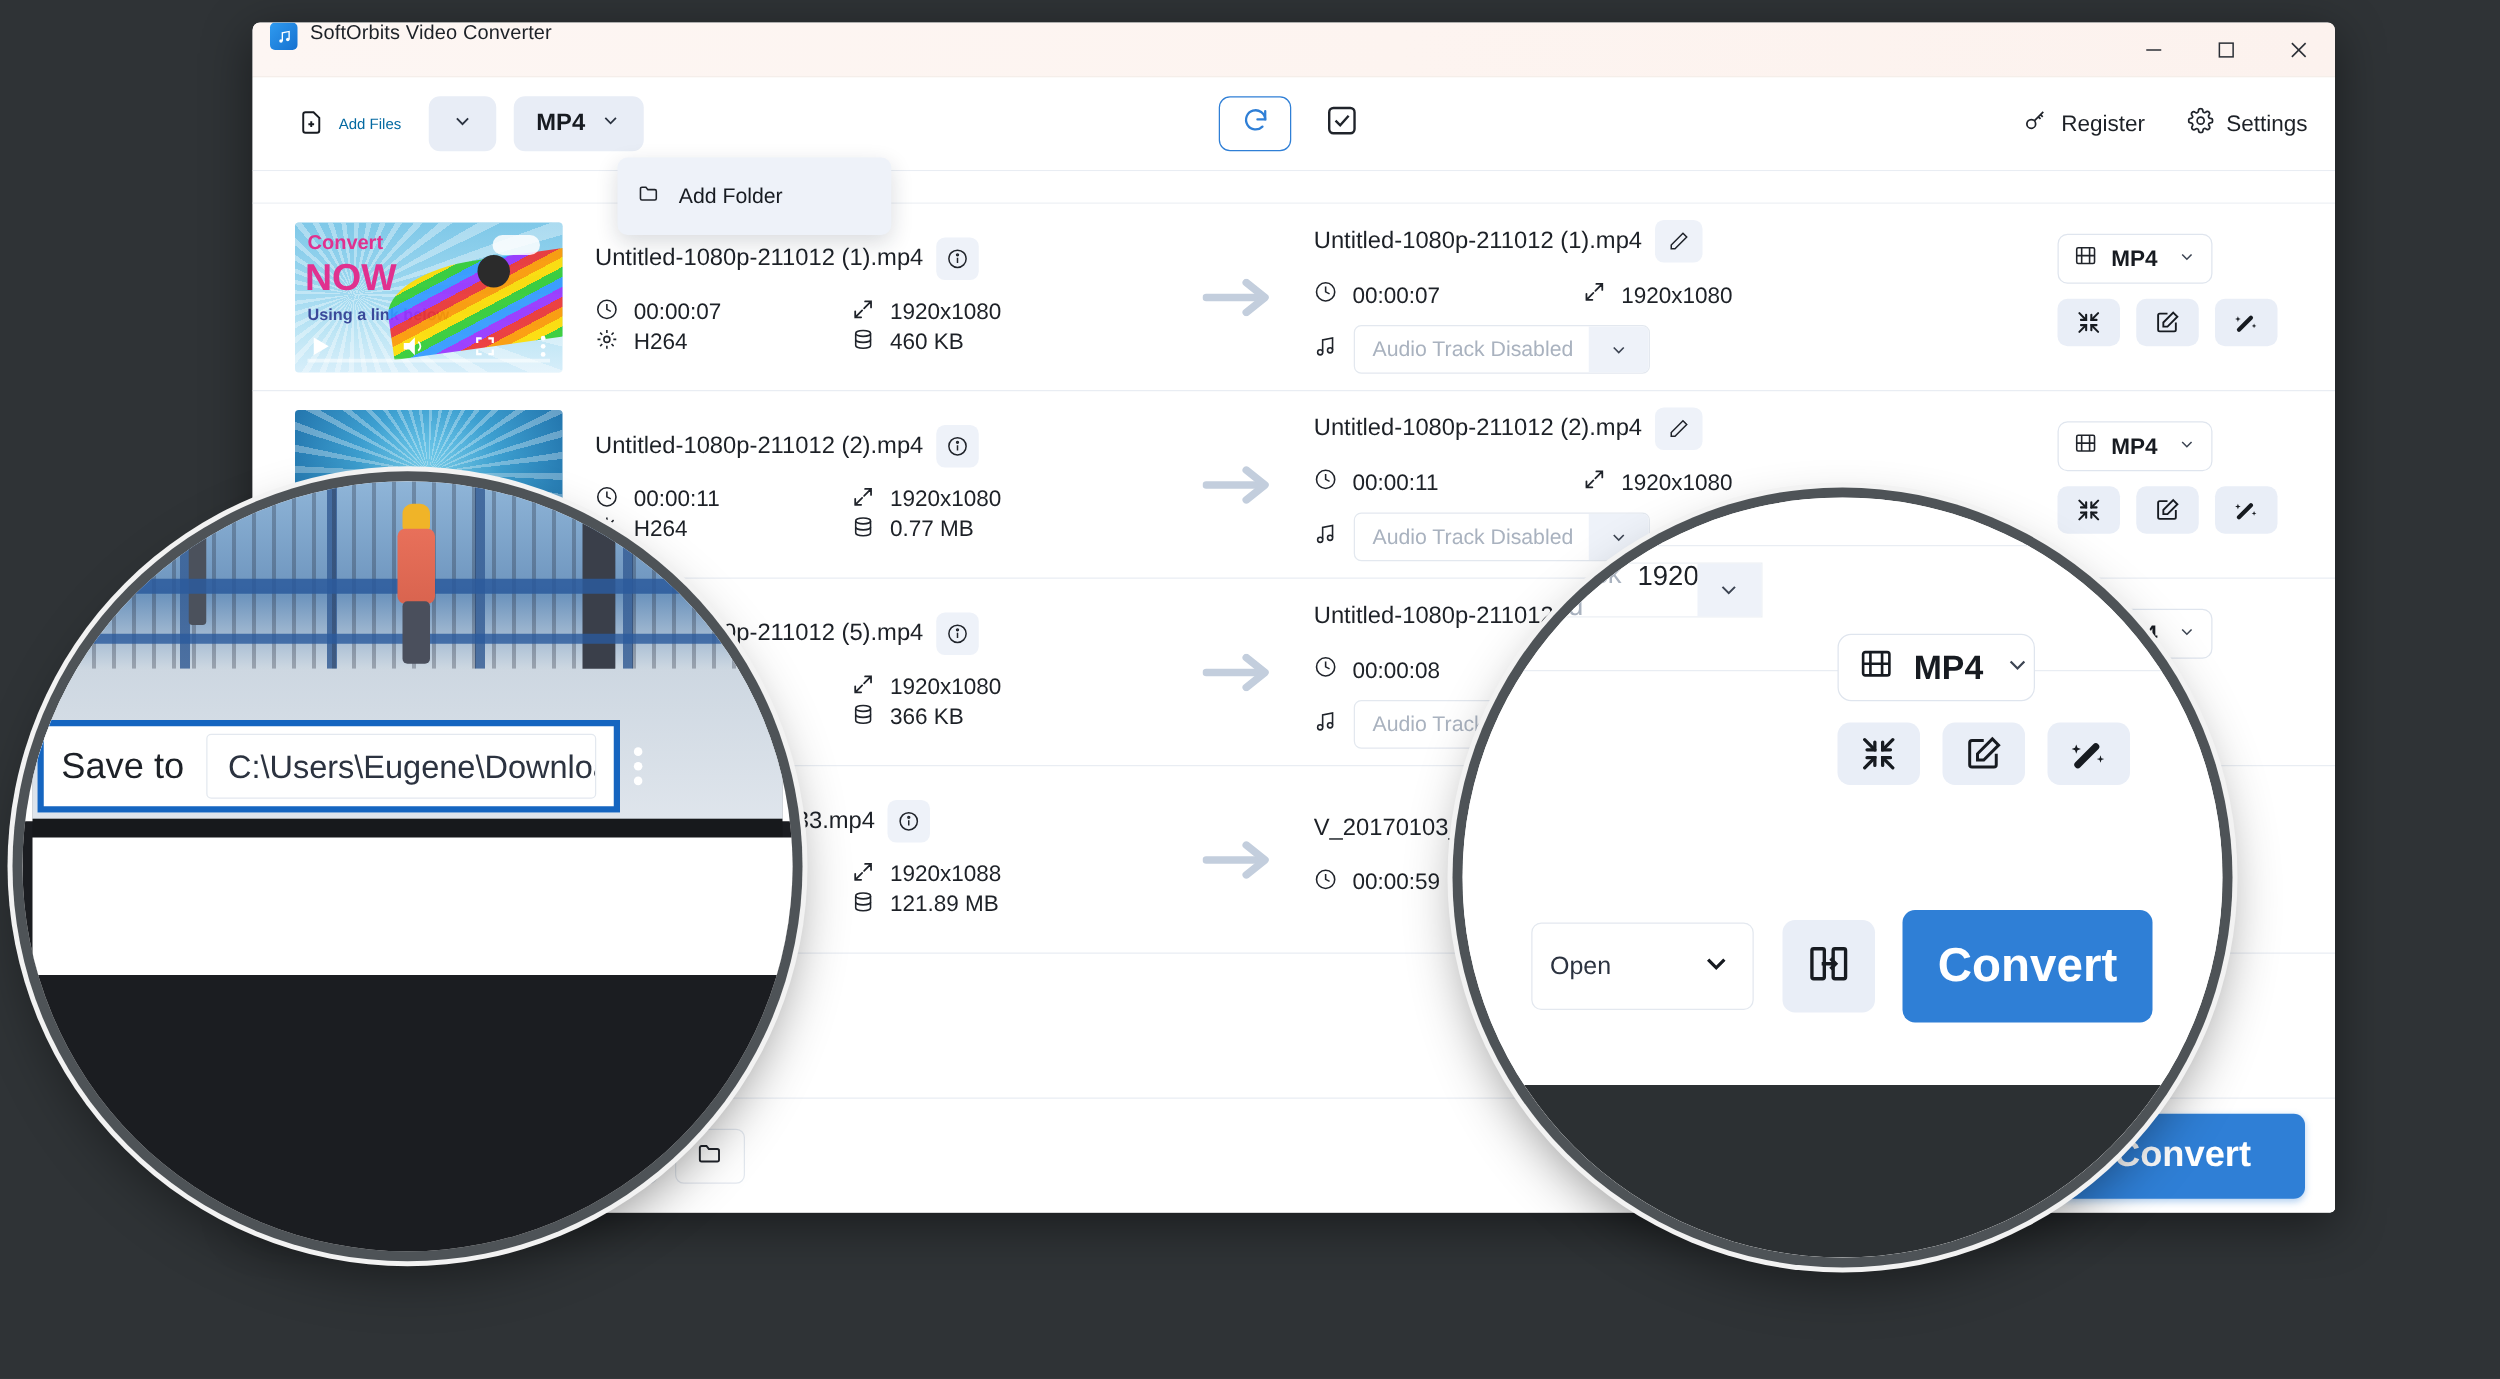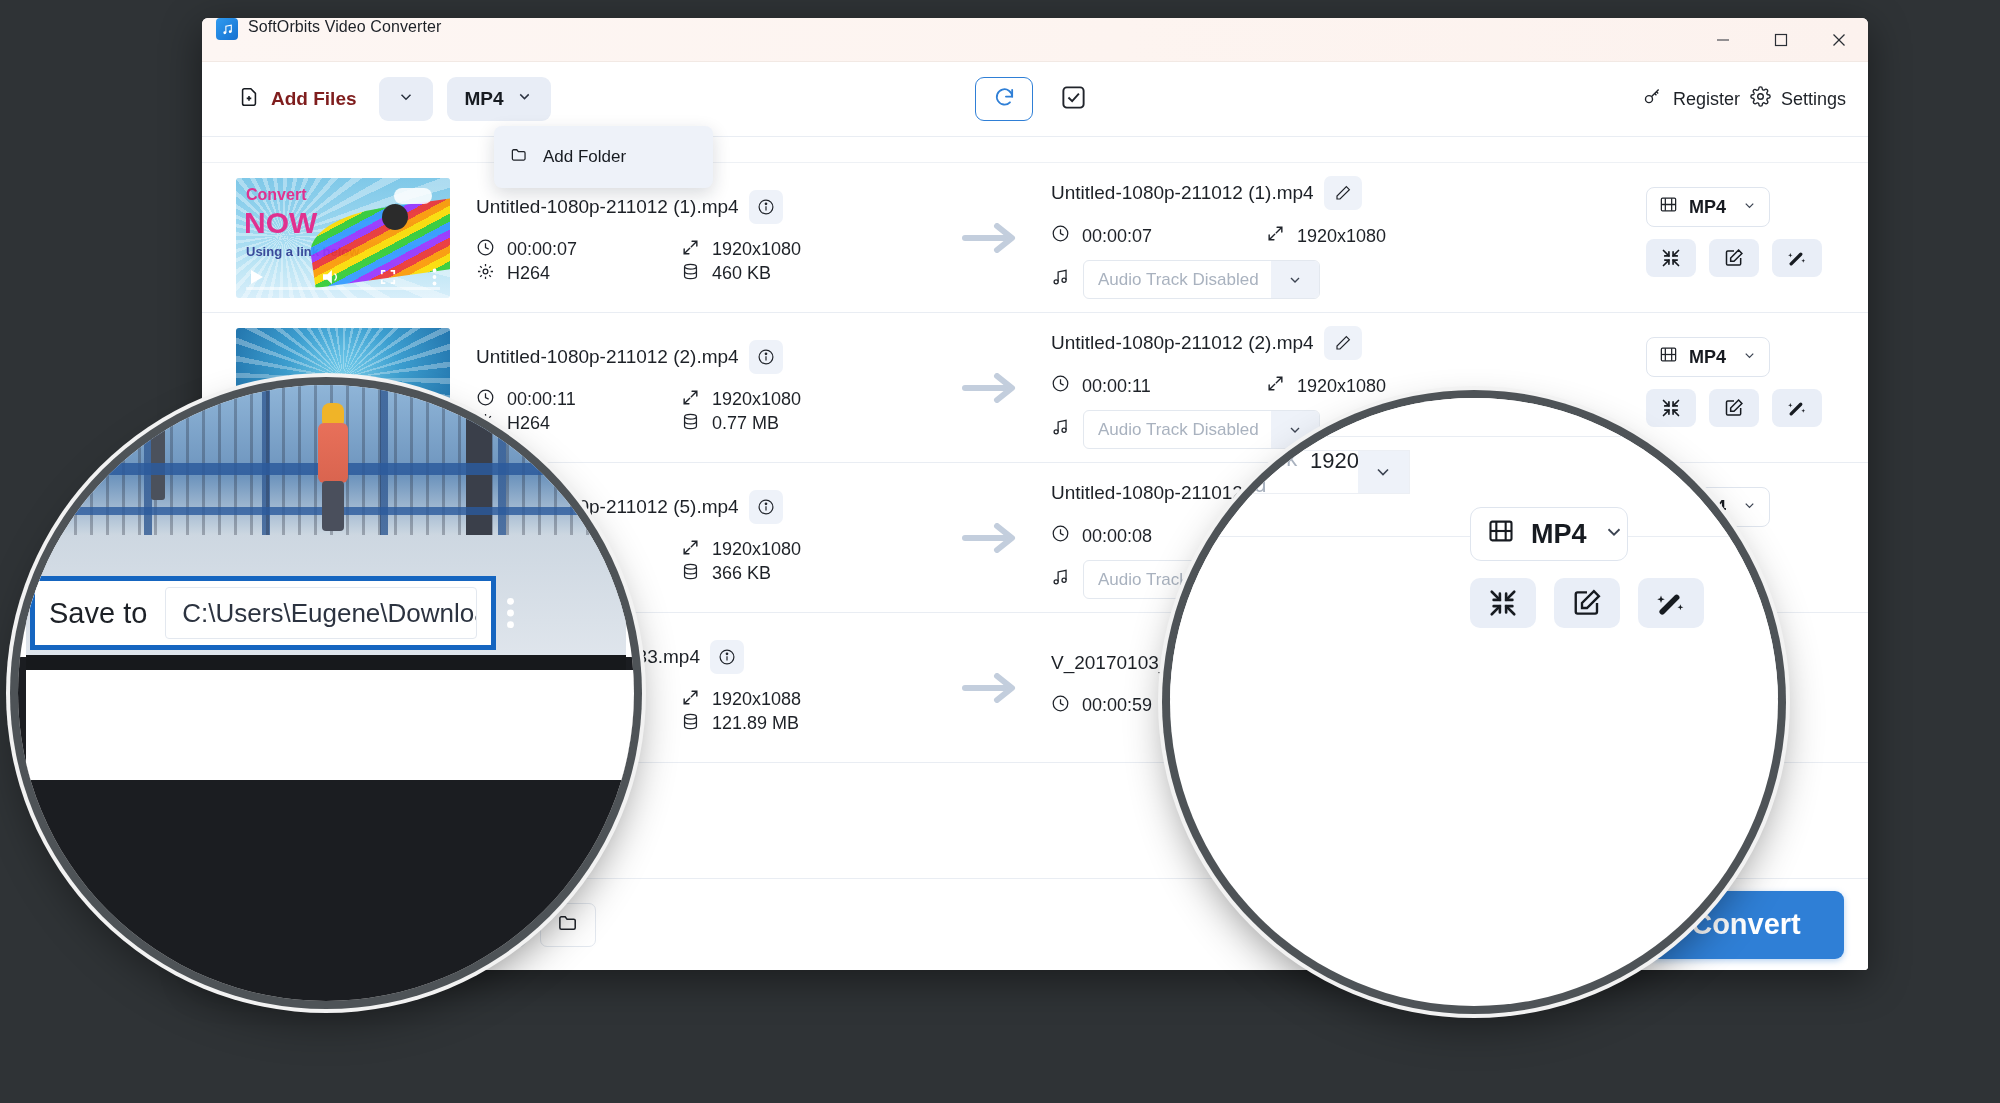--- a/index.html
+++ b/index.html
@@ -46,21 +46,21 @@
 
   
   .toolbar {
     position: relative; height: 75px; background: #fff;
     display: flex; align-items: center; padding: 0 22px;
     border-bottom: 1px solid #e9edf3;
   }
   .tb-btn {
     display: flex; align-items: center; gap: 11px;
     height: 44px; padding: 0 14px; border-radius: 8px;
-    font-size: 19px; font-weight: 700; color: #7f1d1d; cursor: pointer;
+    font-size: 12px; font-weight: 400; color: #0369a1; cursor: pointer;
   }
   .tb-chev {
     width: 54px; height: 44px; margin-left: 8px;
     background: #e8edf6; border-radius: 9px;
     display: flex; align-items: center; justify-content: center; cursor: pointer;
   }
   .tb-format {
     display: flex; align-items: center; gap: 12px;
     height: 44px; margin-left: 14px; padding: 0 18px;
     background: #e8edf6; border-radius: 9px;
@@ -72,21 +72,21 @@
   }
   .tb-sq {
     width: 58px; height: 44px; border: 1.6px solid #2f7fd6; border-radius: 9px;
     display: flex; align-items: center; justify-content: center; cursor: pointer;
     background: #fff;
   }
   .tb-sq2 {
     width: 44px; height: 44px; border-radius: 9px;
     display: flex; align-items: center; justify-content: center; cursor: pointer;
   }
-  .tb-right { position: absolute; right: 22px; display: flex; align-items: flex-start; gap: 10px; }
+  .tb-right { position: absolute; right: 22px; display: flex; align-items: flex-start; gap: 34px; }
   .tb-link {
     display: flex; align-items: center; gap: 10px;
     font-size: 18px; color: #1d2127; cursor: pointer;
   }
 
   
   #add-folder-menu {
     position: absolute; left: 292px; top: 108px; width: 219px; height: 62px;
     background: #eef2f9; border-radius: 8px;
     box-shadow: 0 6px 18px rgba(20,30,50,.16);
@@ -1157,15 +1157,40 @@
         <span class="mr-act">
           <svg width="30" height="30" viewBox="0 0 24 24" fill="none" stroke="#171b21" stroke-width="2" stroke-linecap="round">
               <path d="M5 19L16.5 7.5" stroke-width="4.5"></path>
               <path d="M4 6l.8 2.2 2.2.8-2.2.8L4 12l-.8-2.2L1 9l2.2-.8z" fill="#171b21" stroke-width="0"></path>
               <path d="M19.5 13l.6 1.8 1.8.6-1.8.6-.6 1.8-.6-1.8-1.8-.6 1.8-.6z" fill="#171b21" stroke-width="0"></path>
             </svg>
         </span>
       </div>
     </div>
 
+    <div class="mr-bottom">
+      <div class="mr-bbar">
+        <div class="mr-opensel">
+          <span class="v">Open</span>
+          <span class="a">
+            <svg width="26" height="26" viewBox="0 0 24 24" fill="none" stroke="#171b21" stroke-width="2.4">
+                <polyline points="6,9 12,15 18,9"></polyline>
+              </svg>
+          </span>
+        </div>
+        <div class="mr-sq">
+          <span>
+            <svg width="34" height="34" viewBox="0 0 24 24" fill="none" stroke="#171b21" stroke-width="1.9">
+                <rect x="2.5" y="3.5" width="7" height="17" rx="1"></rect>
+                <rect x="14.5" y="3.5" width="7" height="17" rx="1"></rect>
+                <path d="M8 12h8M13 9l3 3-3 3"></path>
+              </svg>
+          </span>
+        </div>
+        <div class="mr-convert">
+          <span>Convert</span>
+        </div>
+      </div>
+      <div class="mr-dark"></div>
+    </div>
   </div>
 
 </div>
 
 </body></html>

